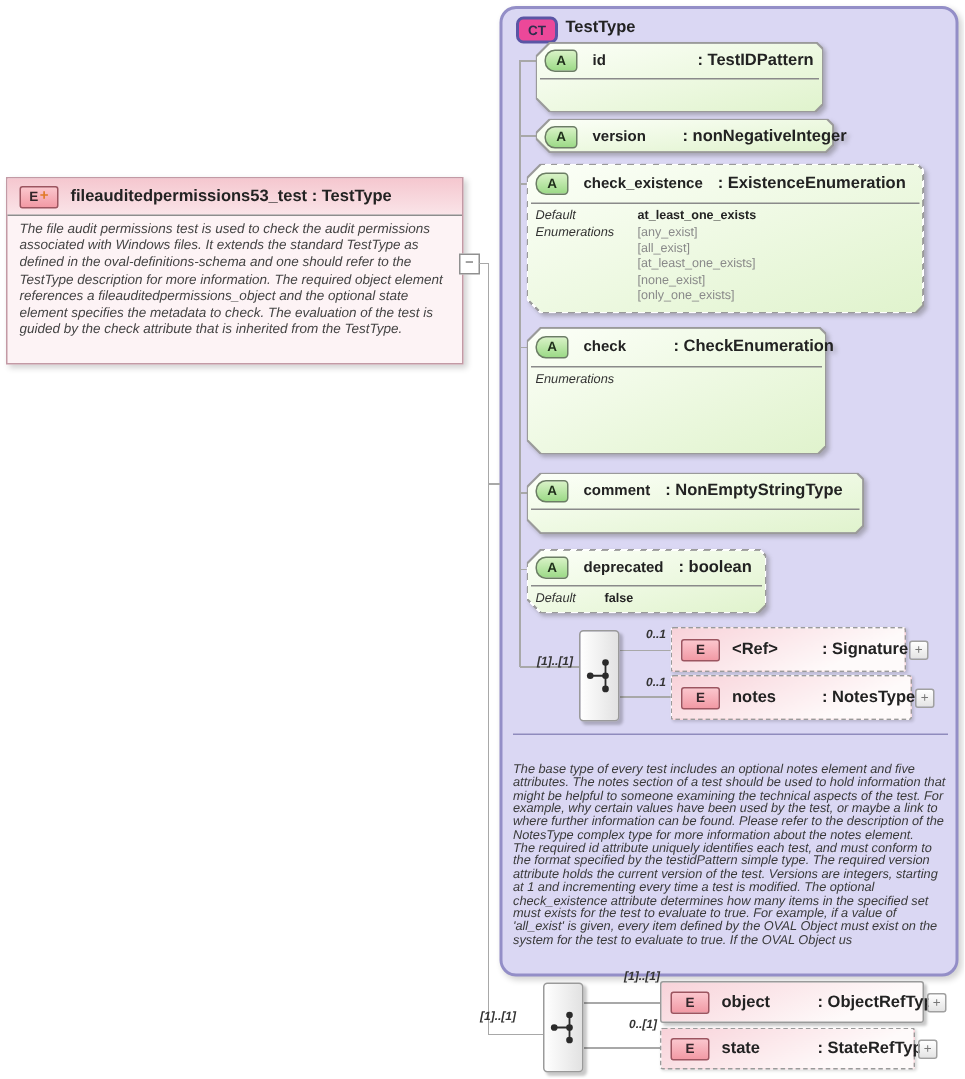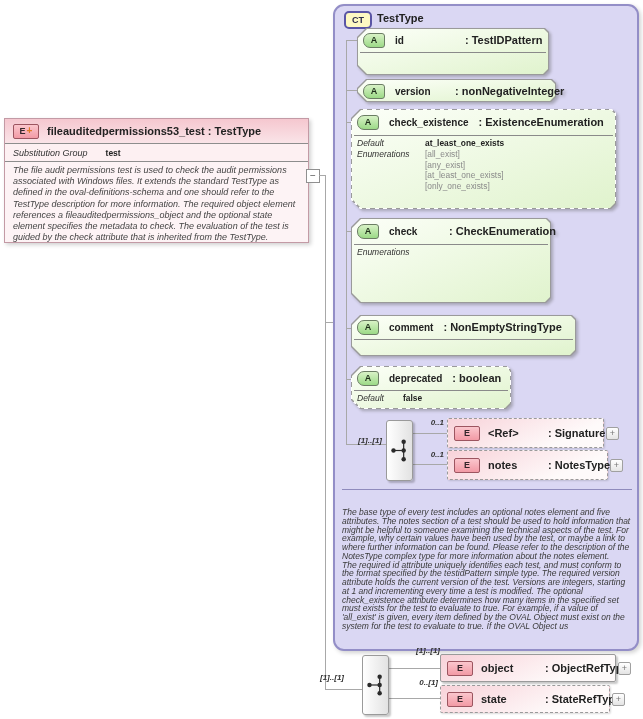--- a/index.html
+++ b/index.html
@@ -23,21 +23,21 @@
   
   .badge-e{display:inline-flex;align-items:center;justify-content:center;gap:1px;
     min-width:20px;height:13px;padding:0 2px;border:1px solid #9c5560;border-radius:2px;
     background:linear-gradient(to bottom,#fbc6cd,#f29aa5);
     font-size:9px;font-weight:bold;color:#33262a;flex:0 0 auto;}
   .plus-glyph{font-style:normal;color:#e07a28;font-weight:bold;font-size:10px;line-height:10px;}
   .badge-a{display:inline-block;width:20px;height:13px;border:1px solid #6b7d64;
     border-radius:7px 3px 3px 7px;background:linear-gradient(to bottom,#d8f2c6,#9cda87);
     font-size:9px;font-weight:bold;color:#1e2e1a;text-align:center;line-height:13px;flex:0 0 auto;}
   .ct-badge{position:absolute;left:9px;top:5px;width:24px;height:14px;border:2px solid #5a55a5;
-    border-radius:5px;background:#fef9c3;font-size:9px;font-weight:bold;color:#2e2e4e;
+    border-radius:5px;background:#ec4899;font-size:9px;font-weight:bold;color:#2e2e4e;
     text-align:center;line-height:14px;}
   .ct-title{position:absolute;left:42px;top:6px;font-size:11px;font-weight:bold;color:#222;}
 
   
   .collapse-box{position:absolute;left:306px;top:169px;width:12px;height:12px;border:1px solid #909090;
     background:#fff;font-size:10px;line-height:11px;text-align:center;color:#555;}
   .expand-box{position:absolute;width:11px;height:11px;border:1px solid #a0a0a0;border-radius:2px;
     background:linear-gradient(to bottom,#ffffff,#e4e4e4);font-size:9px;line-height:10px;
     text-align:center;color:#777;}
 
@@ -95,24 +95,20 @@
 
 <div class="stage">
 
   <div class="elem-global">
     <div class="eg-header">
       <span class="badge-e">
           <b>E</b>
           <i class="plus-glyph">+</i>
         </span>
       <span class="eg-title">fileauditedpermissions53_test : TestType</span>
-    </div>
-    <div class="eg-subst">
-      <span class="meta-label">Substitution Group</span>
-      <span class="subst-value">test</span>
     </div>
     <div class="eg-doc">The file audit permissions test is used to check the audit permissions associated with Windows files. It extends the standard TestType as defined in the oval-definitions-schema and one should refer to the TestType description for more information. The required object element references a fileauditedpermissions_object and the optional state element specifies the metadata to check. The evaluation of the test is guided by the check attribute that is inherited from the TestType.</div>
   </div>
 
   <div class="collapse-box">−</div>
 
   <div class="ct-box">
     <span class="ct-badge">CT</span>
     <span class="ct-title">TestType</span>
     <div class="ct-doc">
@@ -175,23 +171,24 @@
         <span class="badge-a">A</span>
         <span class="attr-name">check_existence</span>
         <span class="attr-type">: ExistenceEnumeration</span>
       </div>
       <div class="attr-body-sep"></div>
       <div class="attr-body">
         <span class="meta-label">Default</span>
         <span class="meta-value strong">at_least_one_exists</span>
         <span class="meta-label">Enumerations</span>
         <div>
+            <div class="enum-line">[any_exist]</div>
             <div class="enum-line">[all_exist]</div>
-            <div class="enum-line">[any_exist]</div>
             <div class="enum-line">[at_least_one_exists]</div>
+            <div class="enum-line">[none_exist]</div>
             <div class="enum-line">[only_one_exists]</div>
           </div>
       </div>
     </div>
   </div>
 
   <div class="attr solid" style="left:351px;top:218px;width:200px;height:85px;">
     <div class="shape border-layer"></div>
     <div class="shape fill-layer"></div>
     <div class="attr-inner">

